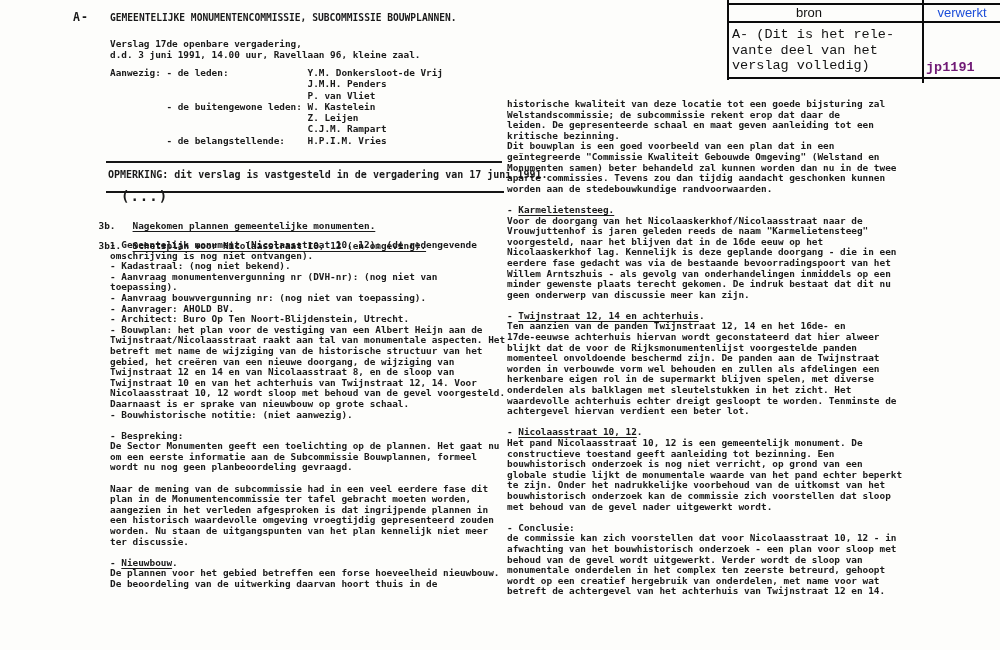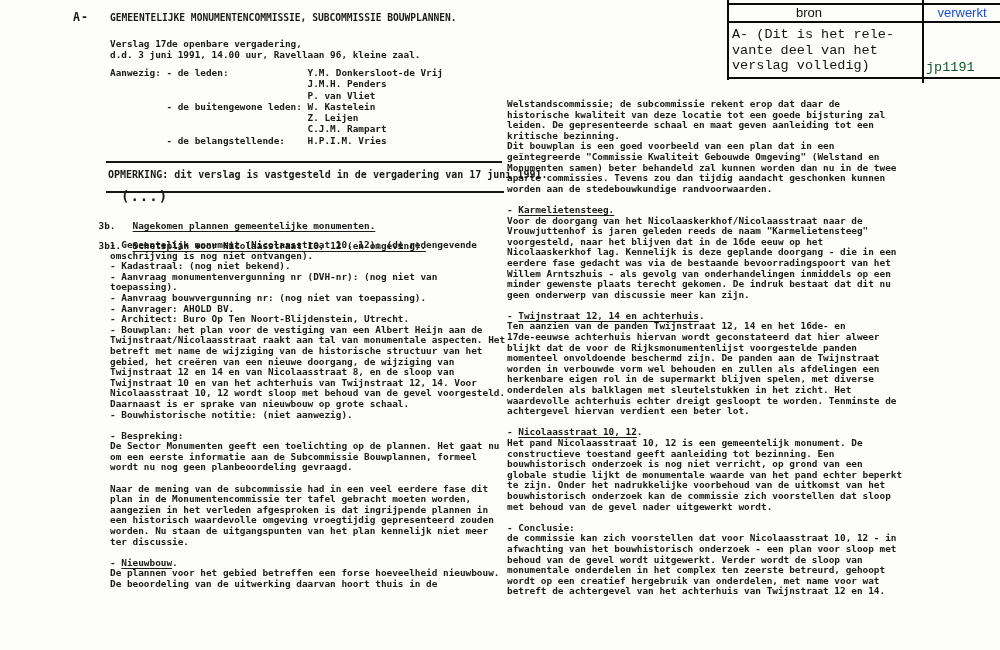--- a/index.html
+++ b/index.html
@@ -49,21 +49,21 @@
   .sh-mid{ left:727px; top:21px; width:273px; height:2px; }
   .sh-bot{ left:727px; top:77px; width:273px; height:2px; }
   .bron{ position:absolute; left:727px; top:5px; width:164px; text-align:center;
          font-family:"Liberation Sans", sans-serif; font-size:13px; color:#111; }
   .verwerkt{ position:absolute; left:924px; top:5px; width:76px; text-align:center;
          font-family:"Liberation Sans", sans-serif; font-size:13px; color:#1d4ed8; }
   .annotation{ position:absolute; left:732px; top:27px;
          font-family:"Liberation Mono", monospace; font-size:13.5px; font-weight:400; color:#141414; }
   .annotation .ln{ height:15.5px; line-height:15.5px; }
   .code{ position:absolute; left:926px; top:60px;
-         font-family:"Liberation Mono", monospace; font-size:13.5px; font-weight:400; color:#14532d; }
+         font-family:"Liberation Mono", monospace; font-size:13.5px; font-weight:700; color:#701a75; }
 </style>
 </head>
 <body>
 
 <div class="page">
 
   <span class="alabel">A-</span>
   <div class="title">GEMEENTELIJKE MONUMENTENCOMMISSIE, SUBCOMMISSIE BOUWPLANNEN.</div>
 
   <div class="hdrblock lines meta">
@@ -121,22 +121,22 @@
       <div class="ln">aangezien in het verleden afgesproken is dat ingrijpende plannen in</div>
       <div class="ln">een historisch waardevolle omgeving vroegtijdig gepresenteerd zouden</div>
       <div class="ln">worden. Nu staan de uitgangspunten van het plan kennelijk niet meer</div>
       <div class="ln">ter discussie.</div>
       <div class="ln gap"> </div>
       <div class="ln"><span>- </span><span class="u">Nieuwbouw</span><span>.</span></div>
       <div class="ln">De plannen voor het gebied betreffen een forse hoeveelheid nieuwbouw.</div>
       <div class="ln">De beoordeling van de uitwerking daarvan hoort thuis in de</div>
     </div>
   <div class="col colright lines">
+      <div class="ln">historische kwaliteit van deze locatie tot een goede bijsturing zal</div>
       <div class="ln">Welstandscommissie; de subcommissie rekent erop dat daar de</div>
-      <div class="ln">historische kwaliteit van deze locatie tot een goede bijsturing zal</div>
       <div class="ln">leiden. De gepresenteerde schaal en maat geven aanleiding tot een</div>
       <div class="ln">kritische bezinning.</div>
       <div class="ln">Dit bouwplan is een goed voorbeeld van een plan dat in een</div>
       <div class="ln">geïntegreerde "Commissie Kwaliteit Gebouwde Omgeving" (Welstand en</div>
       <div class="ln">Monumenten samen) beter behandeld zal kunnen worden dan nu in de twee</div>
       <div class="ln">aparte commissies. Tevens zou dan tijdig aandacht geschonken kunnen</div>
       <div class="ln">worden aan de stedebouwkundige randvoorwaarden.</div>
       <div class="ln gap"> </div>
       <div class="ln"><span>- </span><span class="u">Karmelietensteeg.</span><span></span></div>
       <div class="ln">Voor de doorgang van het Nicolaaskerkhof/Nicolaasstraat naar de</div>

